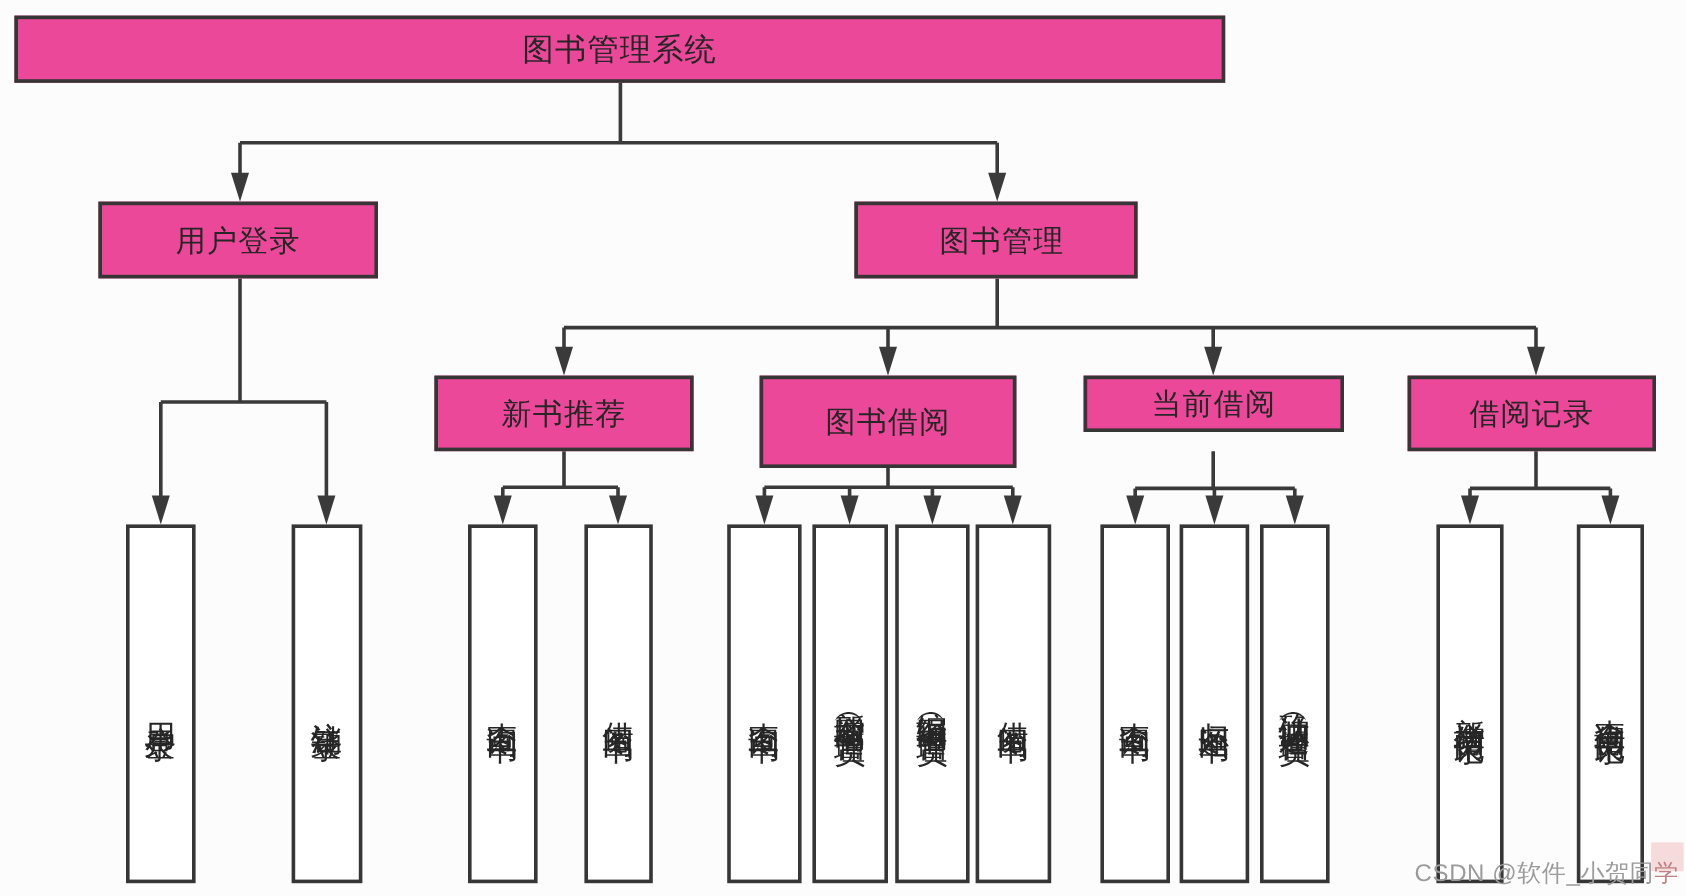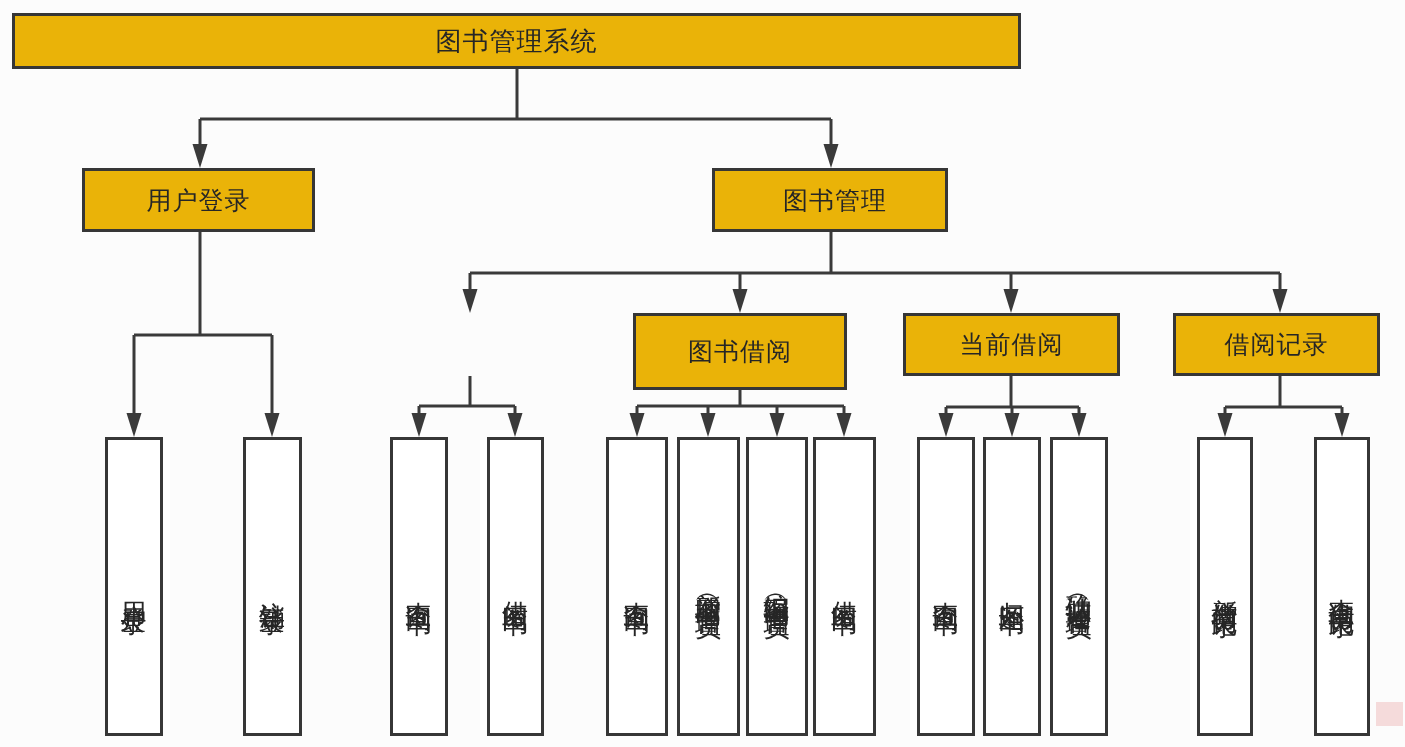--- a/index.html
+++ b/index.html
@@ -13,21 +13,21 @@
   }
   #connectors {
     position: absolute;
     left: 0; top: 0;
     z-index: 1;
   }
   .hbox {
     position: absolute;
     box-sizing: border-box;
     border: 3px solid #363636;
-    background: #eab308;
+    background: #ec4899;
     display: flex;
     align-items: center;
     justify-content: center;
     z-index: 2;
     color: #262626;
     font-size: 25px;
     letter-spacing: 1px;
     white-space: nowrap;
   }
   .hbox.root { font-size: 26px; }
@@ -116,24 +116,27 @@
     <span>图书管理系统</span>
   </div>
 
   <div class="hbox" style="left:82px; top:168px; width:233px; height:64px;">
     <span>用户登录</span>
   </div>
   <div class="hbox" style="left:712px; top:168px; width:236px; height:64px;padding-left:10px;">
     <span>图书管理</span>
   </div>
 
+  <div class="hbox" style="left:362px; top:313px; width:216px; height:63px;">
+    <span>新书推荐</span>
+  </div>
   <div class="hbox" style="left:633px; top:313px; width:214px; height:77px;">
     <span>图书借阅</span>
   </div>
-  <div class="hbox" style="left:903px; top:313px; width:217px; height:63px;text-align:center;">
+  <div class="hbox" style="left:903px; top:313px; width:217px; height:47px;text-align:center;">
     <span>当前借阅</span>
   </div>
   <div class="hbox" style="left:1173px; top:313px; width:207px; height:63px;">
     <span>借阅记录</span>
   </div>
 
   <div class="vbox" style="left:105px; width:58px;">
     <span class="vtext">用户登录</span>
   </div>
   <div class="vbox" style="left:243px; width:59px;">
@@ -171,14 +174,17 @@
   </div>
 
   <div class="vbox" style="left:1197px; width:56px;">
     <span class="vtext">新增借阅记录</span>
   </div>
   <div class="vbox" style="left:1314px; width:56px;">
     <span class="vtext">查询借阅记录</span>
   </div>
 
   <div id="wm-badge"></div>
+  <div id="watermark">
+    <span class="wm-main">CSDN @软件_小贺同</span><span class="wm-accent">学</span>
+  </div>
 
 </div>
 
 </body></html>

